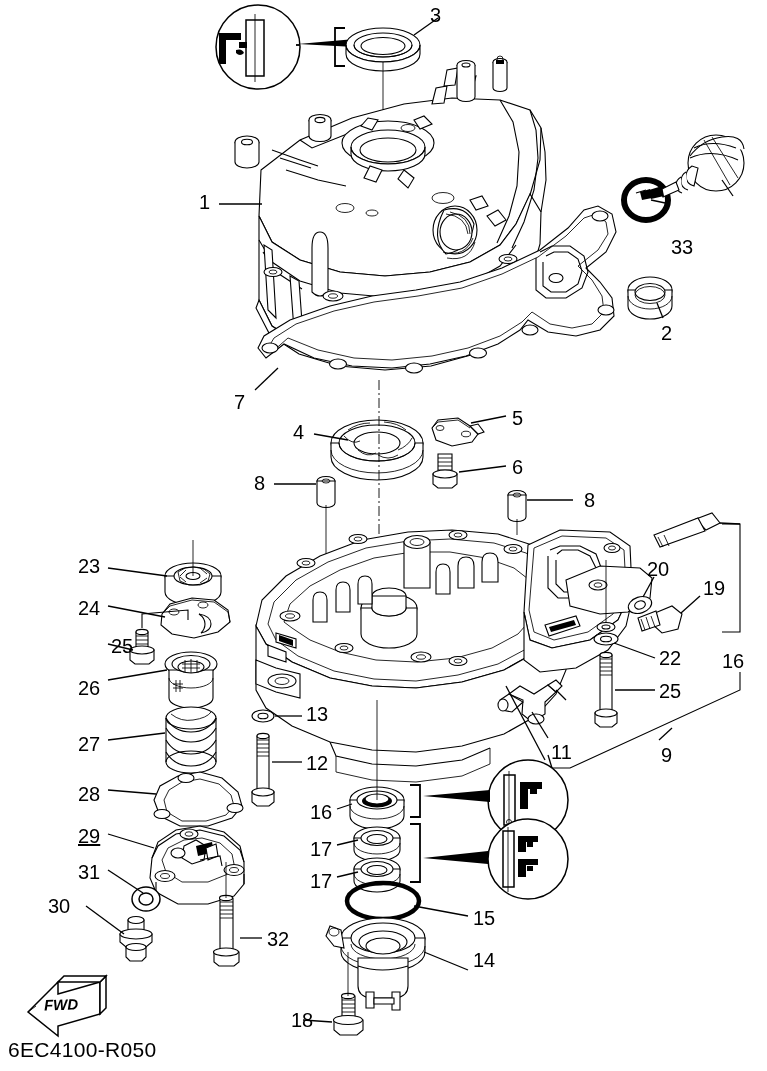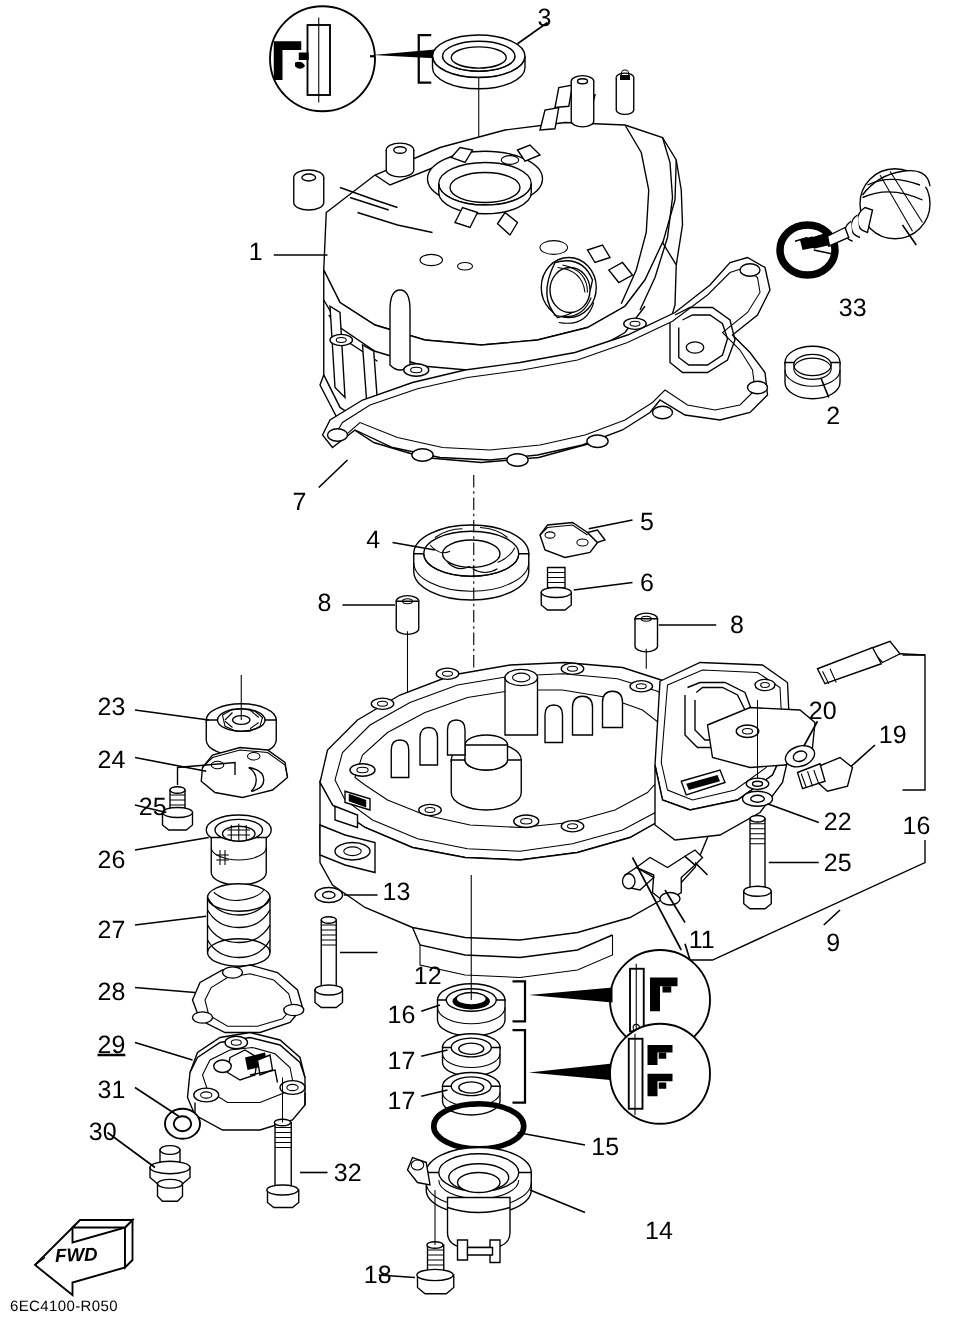--- a/index.html
+++ b/index.html
@@ -16,21 +16,21 @@
     color:#000;
     letter-spacing:0px;
     line-height:1;
     white-space:nowrap;
     user-select:none;
   }
   #partcode{
     position:absolute;
     left:8px; top:1038px;
     font-family:"Liberation Sans","DejaVu Sans",sans-serif;
-    font-size:12px;
+    font-size:21px;
     letter-spacing:0.3px;
     color:#000;
   }
   #fwd-label{
     position:absolute;
     left:44px; top:996px;
     font-family:"Liberation Sans","DejaVu Sans",sans-serif;
     font-size:15px;
     font-weight:bold;
     font-style:italic;
@@ -702,29 +702,29 @@
   <div class="callout-num" style="left:78px;top:598px;">24</div>
   <div class="callout-num" style="left:722px;top:651px;">16</div>
   <div class="callout-num" style="left:78px;top:636px;margin-left:33px;">25</div>
   <div class="callout-num" style="left:659px;top:648px;">22</div>
   <div class="callout-num" style="left:78px;top:678px;">26</div>
   <div class="callout-num" style="left:659px;top:681px;">25</div>
   <div class="callout-num" style="left:306px;top:704px;">13</div>
   <div class="callout-num" style="left:78px;top:734px;">27</div>
   <div class="callout-num" style="left:551px;top:742px;">11</div>
   <div class="callout-num" style="left:661px;top:745px;">9</div>
-  <div class="callout-num" style="left:306px;top:771px;margin-left:25px;">12</div>
+  <div class="callout-num" style="left:306px;top:753px;">12</div>
   <div class="callout-num" style="left:78px;top:784px;">28</div>
   <div class="callout-num" style="left:310px;top:802px;">16</div>
   <div class="callout-num" style="left:78px;top:826px;text-decoration:underline;">29</div>
   <div class="callout-num" style="left:310px;top:839px;">17</div>
   <div class="callout-num" style="left:78px;top:862px;">31</div>
   <div class="callout-num" style="left:310px;top:871px;">17</div>
   <div class="callout-num" style="left:473px;top:908px;">15</div>
-  <div class="callout-num" style="left:71px;top:896px;text-align:center;">30</div>
+  <div class="callout-num" style="left:48px;top:896px;text-align:center;">30</div>
   <div class="callout-num" style="left:267px;top:929px;">32</div>
-  <div class="callout-num" style="left:473px;top:975px;margin-left:43px;">14</div>
+  <div class="callout-num" style="left:473px;top:950px;">14</div>
   <div class="callout-num" style="left:291px;top:1010px;text-align:right;">18</div>
 
   <div id="fwd-label">FWD</div>
   <div id="partcode">6EC4100-R050</div>
 
 </div>
 
 </body></html>

